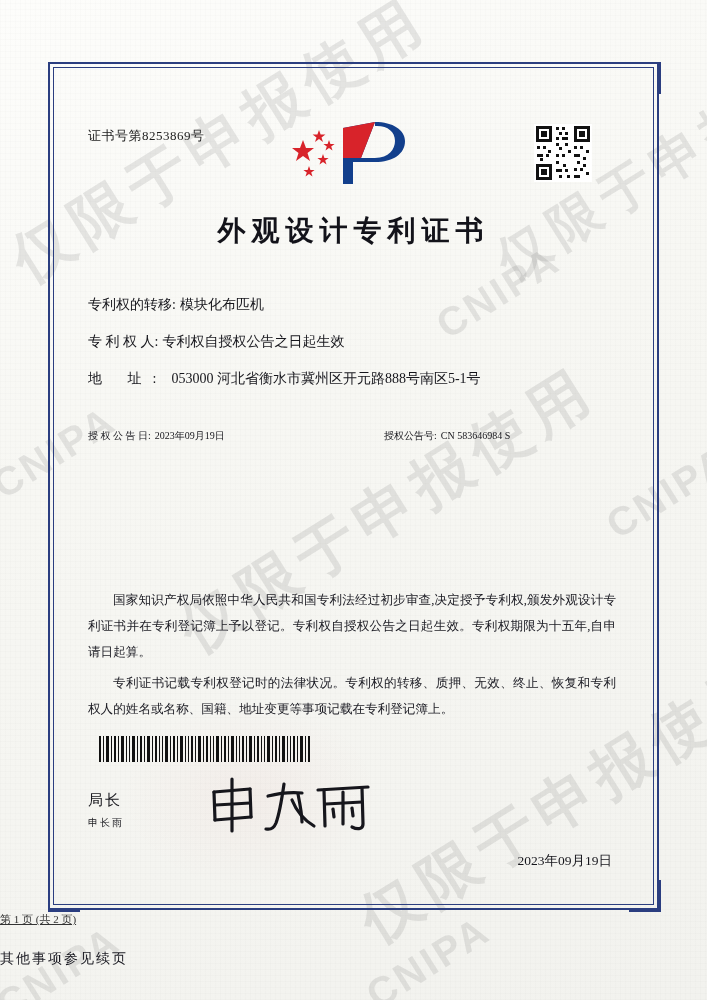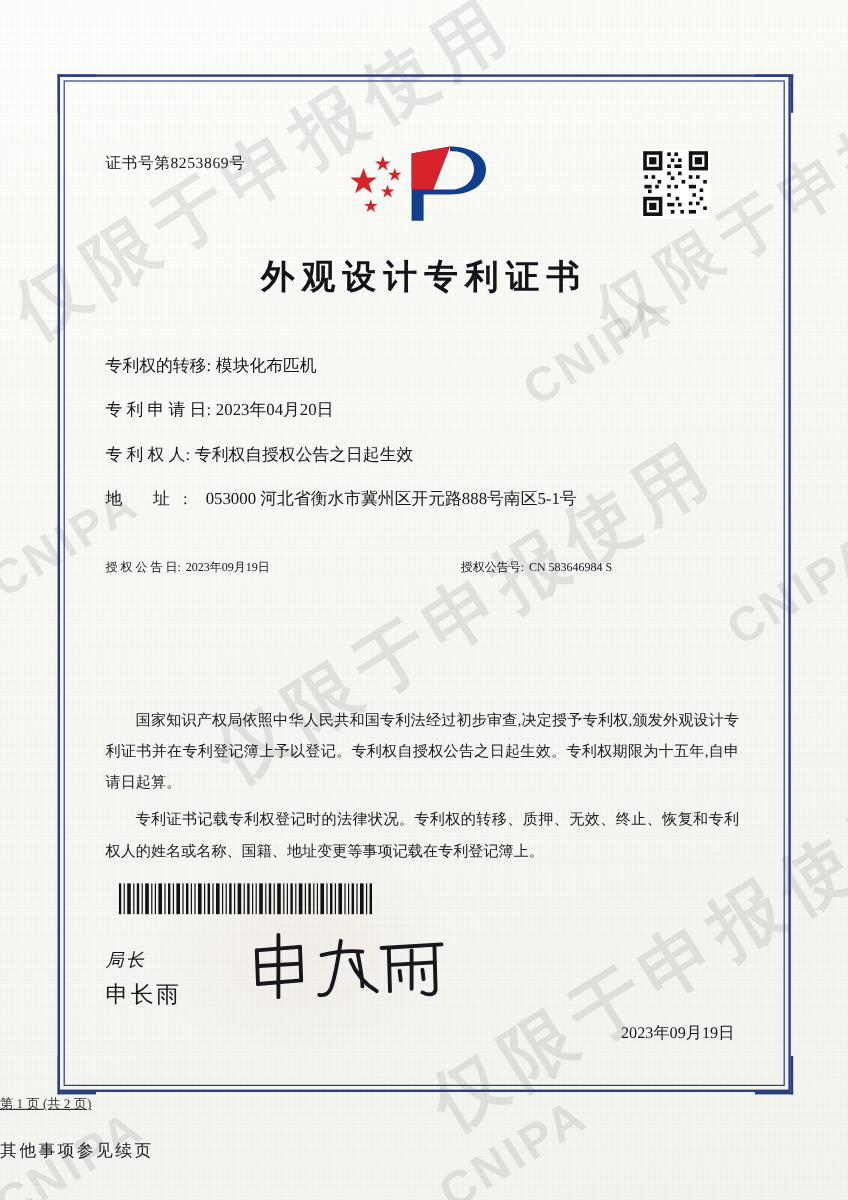--- a/index.html
+++ b/index.html
@@ -171,26 +171,25 @@
     width: 212px; height: 26px;
   }
 
   
   .sig-title {
     position: absolute;
     left: 88px; top: 791px;
     font-size: 15px;
     letter-spacing: 2px;
     color: #16161c;
-    font-style: italic;
   }
   .sig-name {
     position: absolute;
     left: 88px; top: 816px;
-    font-size: 19px;
+    font-size: 10px;
     letter-spacing: 2px;
     color: #16161c;
   }
   .sig-hand {
     position: absolute;
     left: 206px; top: 776px;
     width: 170px; height: 58px;
   }
   .issue-date {
     position: absolute;
@@ -329,23 +328,20 @@
   <div class="title">外观设计专利证书</div>
 
   <div class="fields">
 
     <div class="field-row">
       <span class="f-label">专利权的转移:</span><span class="f-value">模块化布匹机</span>
     </div>
 
 
 
-    <div class="field-row">
-      <span class="f-label">专 利 申 请 日:</span><span class="f-value">2023年04月20日</span>
-    </div>
 
     <div class="field-row">
       <span class="f-label">专 利 权 人:</span><span class="f-value">专利权自授权公告之日起生效</span>
     </div>
 
     <div class="field-row">
       <span class="f-label sp3">地 址:</span><span class="f-value">053000 河北省衡水市冀州区开元路888号南区5-1号</span>
     </div>
 
     <div class="row-grant">

